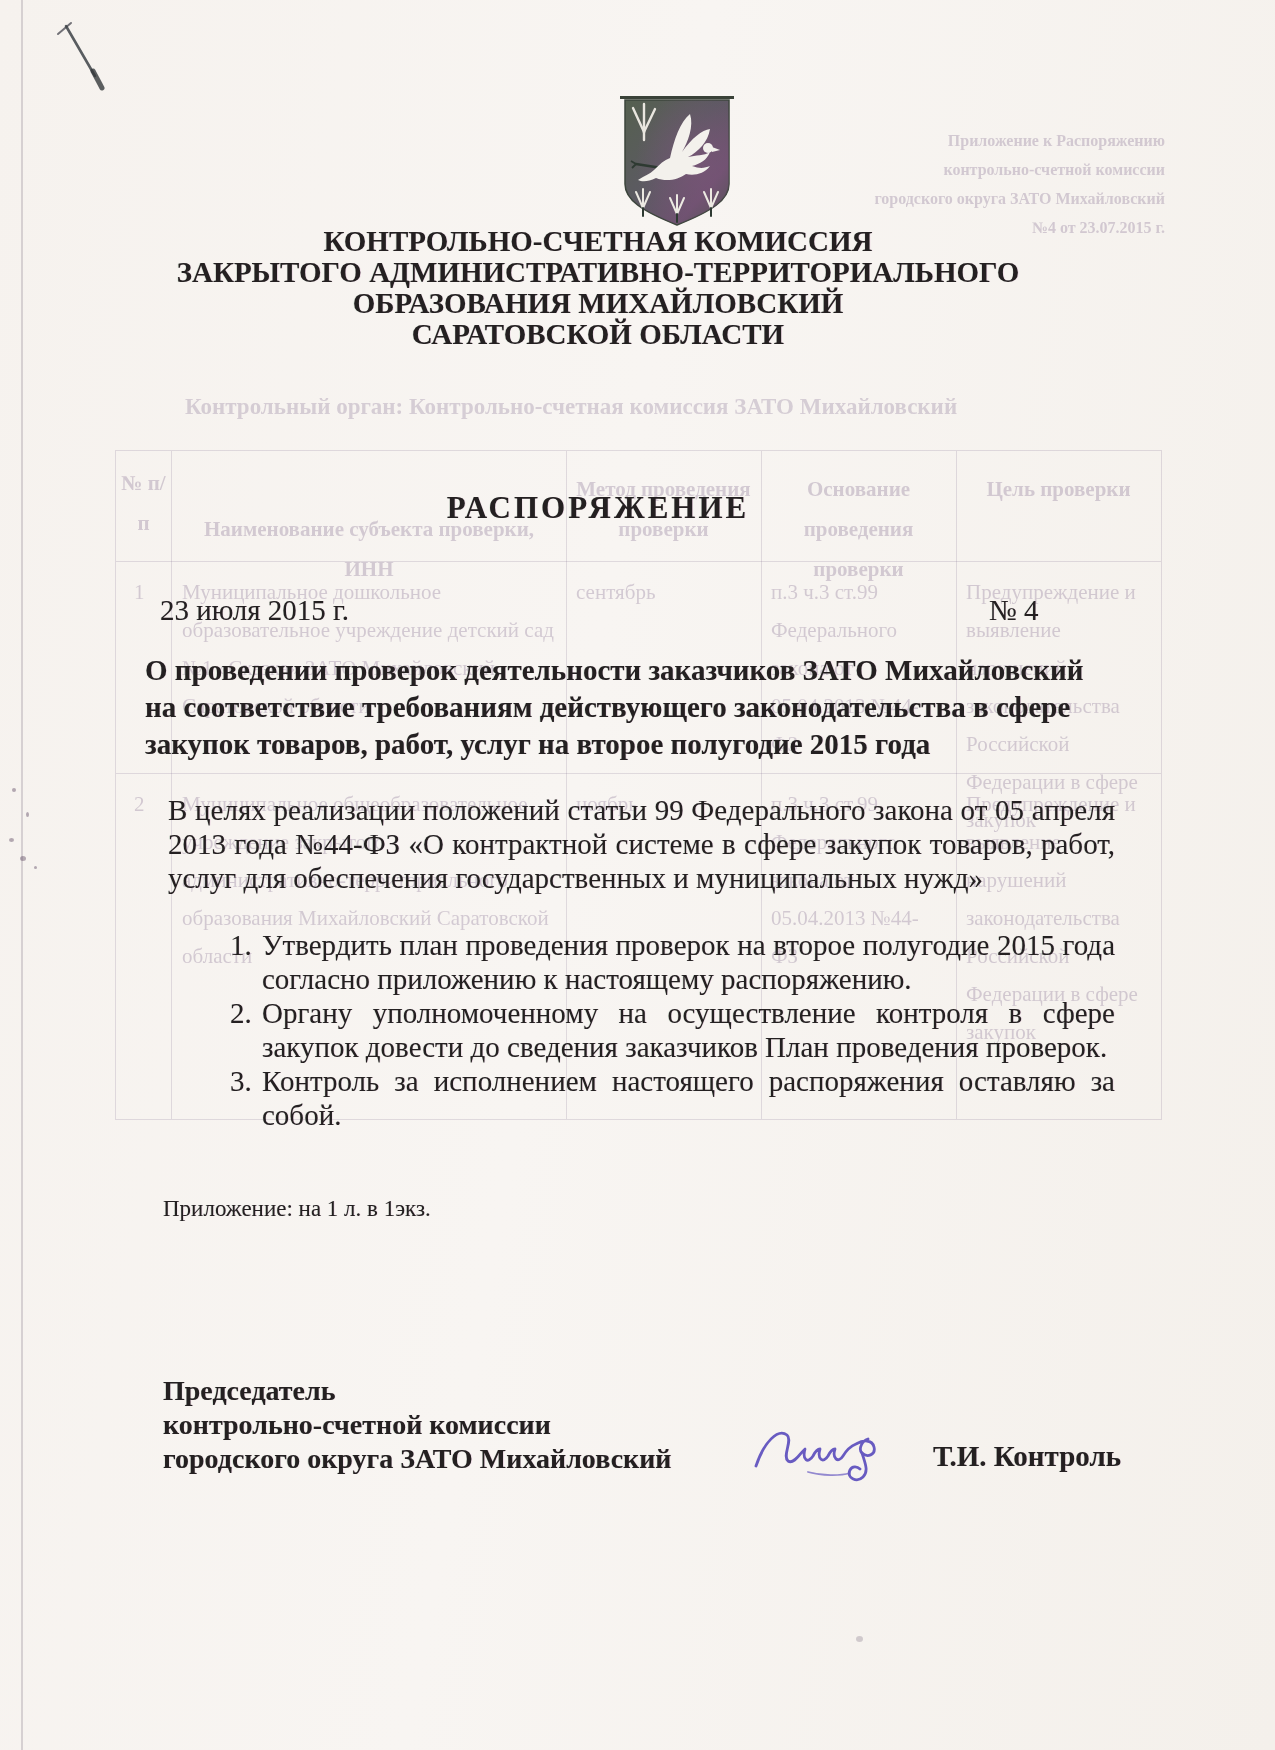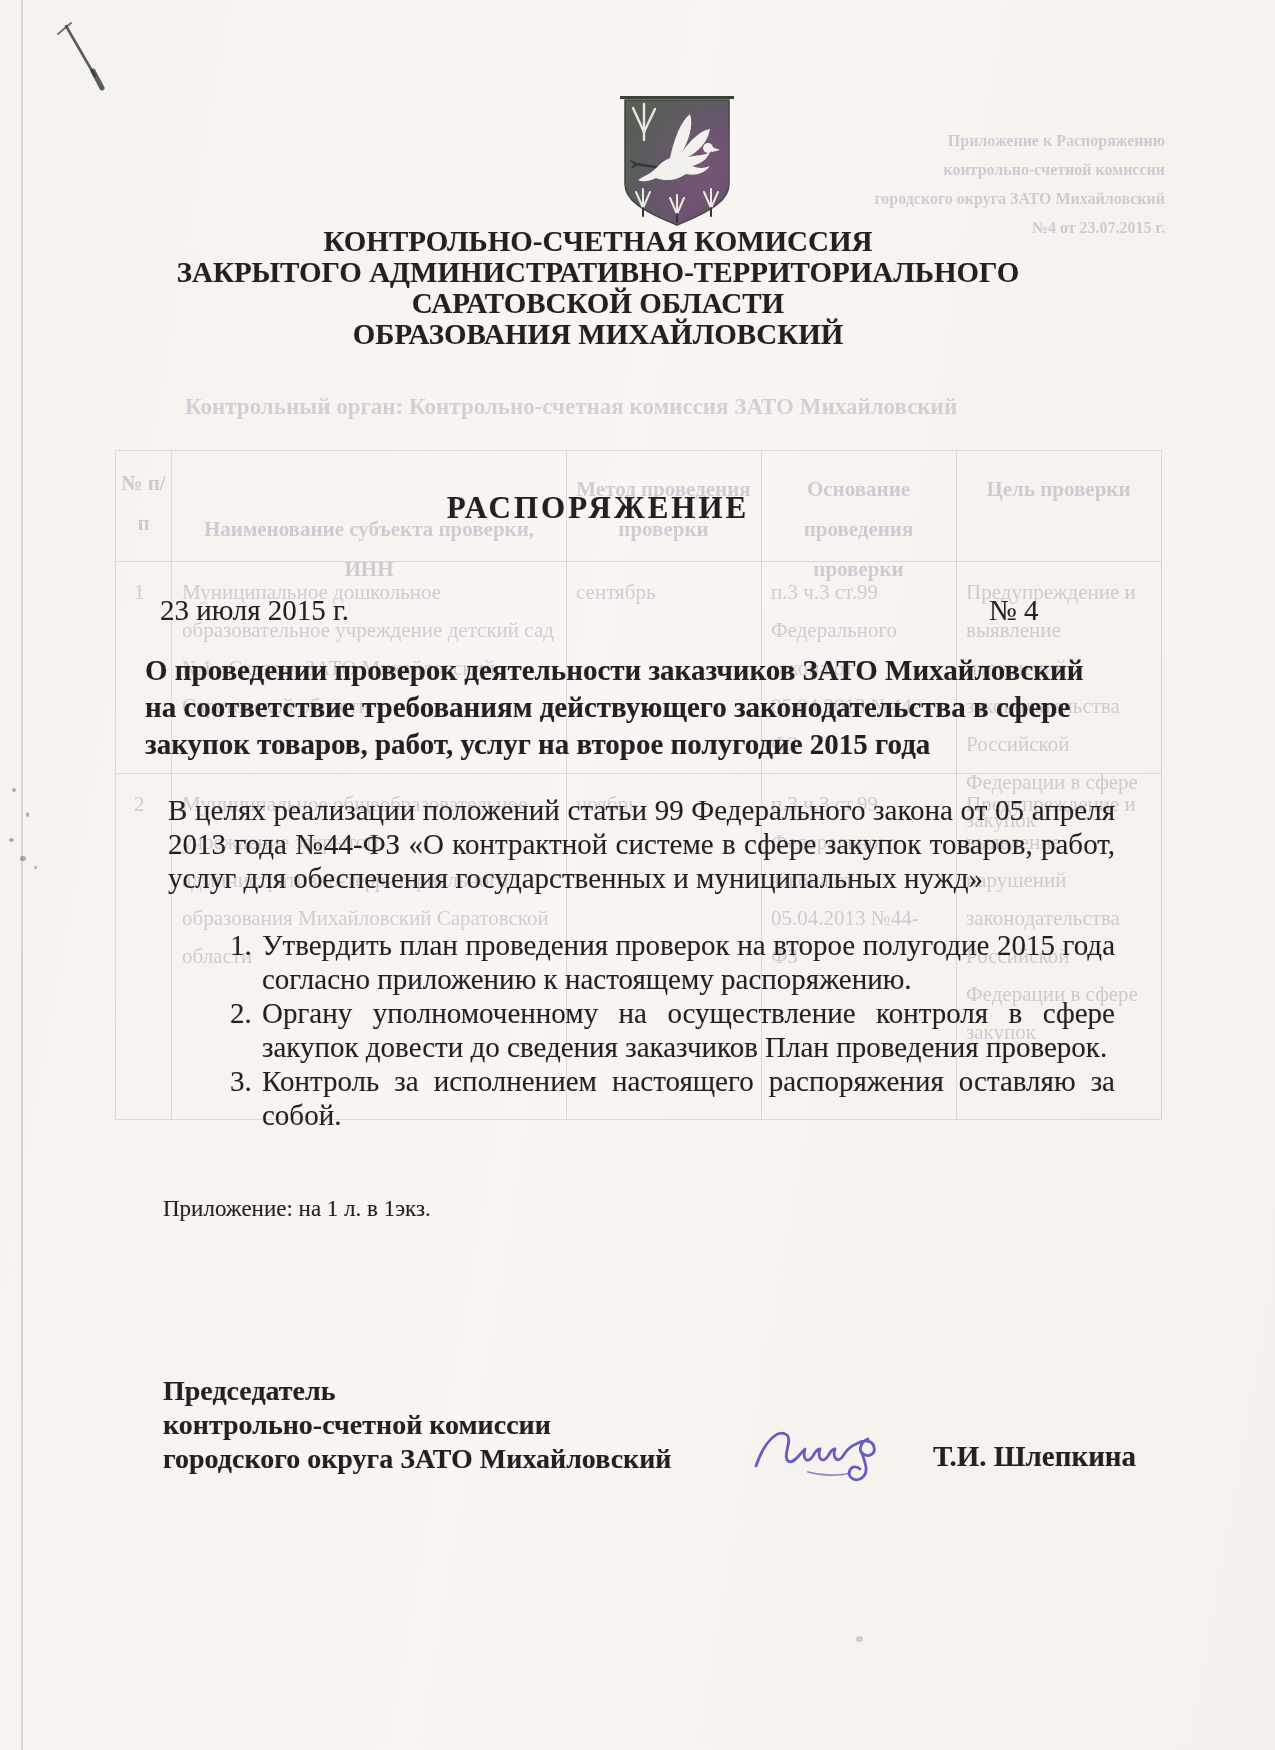--- a/index.html
+++ b/index.html
@@ -148,22 +148,22 @@
           <path d="M91,112 L91,93"></path>
           <path d="M91,112 L98,96"></path>
           <path d="M91,112 L91,120" stroke="#2e3a32"></path>
         </g>
     </g>
   </svg>
 
   <div class="abs org-header ink">
     <div>КОНТРОЛЬНО-СЧЕТНАЯ КОМИССИЯ</div>
     <div>ЗАКРЫТОГО АДМИНИСТРАТИВНО-ТЕРРИТОРИАЛЬНОГО</div>
+    <div>ОБРАЗОВАНИЯ МИХАЙЛОВСКИЙ</div>
     <div>САРАТОВСКОЙ ОБЛАСТИ</div>
-    <div>ОБРАЗОВАНИЯ МИХАЙЛОВСКИЙ</div>
   </div>
 
   <div class="abs doc-type ink">РАСПОРЯЖЕНИЕ</div>
 
   <div class="abs date-row ink">
     <span>23 июля 2015 г.</span>
     <span class="doc-number">№ 4</span>
   </div>
 
   <div class="abs doc-title ink">
@@ -198,15 +198,15 @@
   </div>
 
   <svg class="abs" style="left:750px;top:1422px;" width="150" height="64" viewBox="0 0 150 64">
     <g stroke="#5d4fbe" stroke-width="2.8" fill="none" stroke-linecap="round" stroke-linejoin="round" opacity="0.92">
       <path d="M6,44 C14,20 28,6 37,13 C43,18 32,34 38,39 C44,43 51,30 55,27 C52,38 58,42 63,34 C65,30 68,27 70,27 C67,37 73,42 78,34 C80,30 83,27 85,27 C82,36 88,42 93,34 C96,29 101,24 106,22 C113,18 122,17 124,25 C126,33 117,36 112,31 C108,27 112,19 118,17"></path>
       <path d="M112,31 C115,41 119,49 113,55 C107,61 96,56 100,48 C102,44 107,44 110,47"></path>
       <path d="M58,50 C72,54 90,54 100,51" stroke-width="1.8" opacity="0.7"></path>
     </g>
   </svg>
 
-  <div class="abs sig-name ink">Т.И. Шлепкина</div>
+  <div class="abs sig-name ink">Т.И. Контроль</div>
 
 </div>
 
 </body></html>

